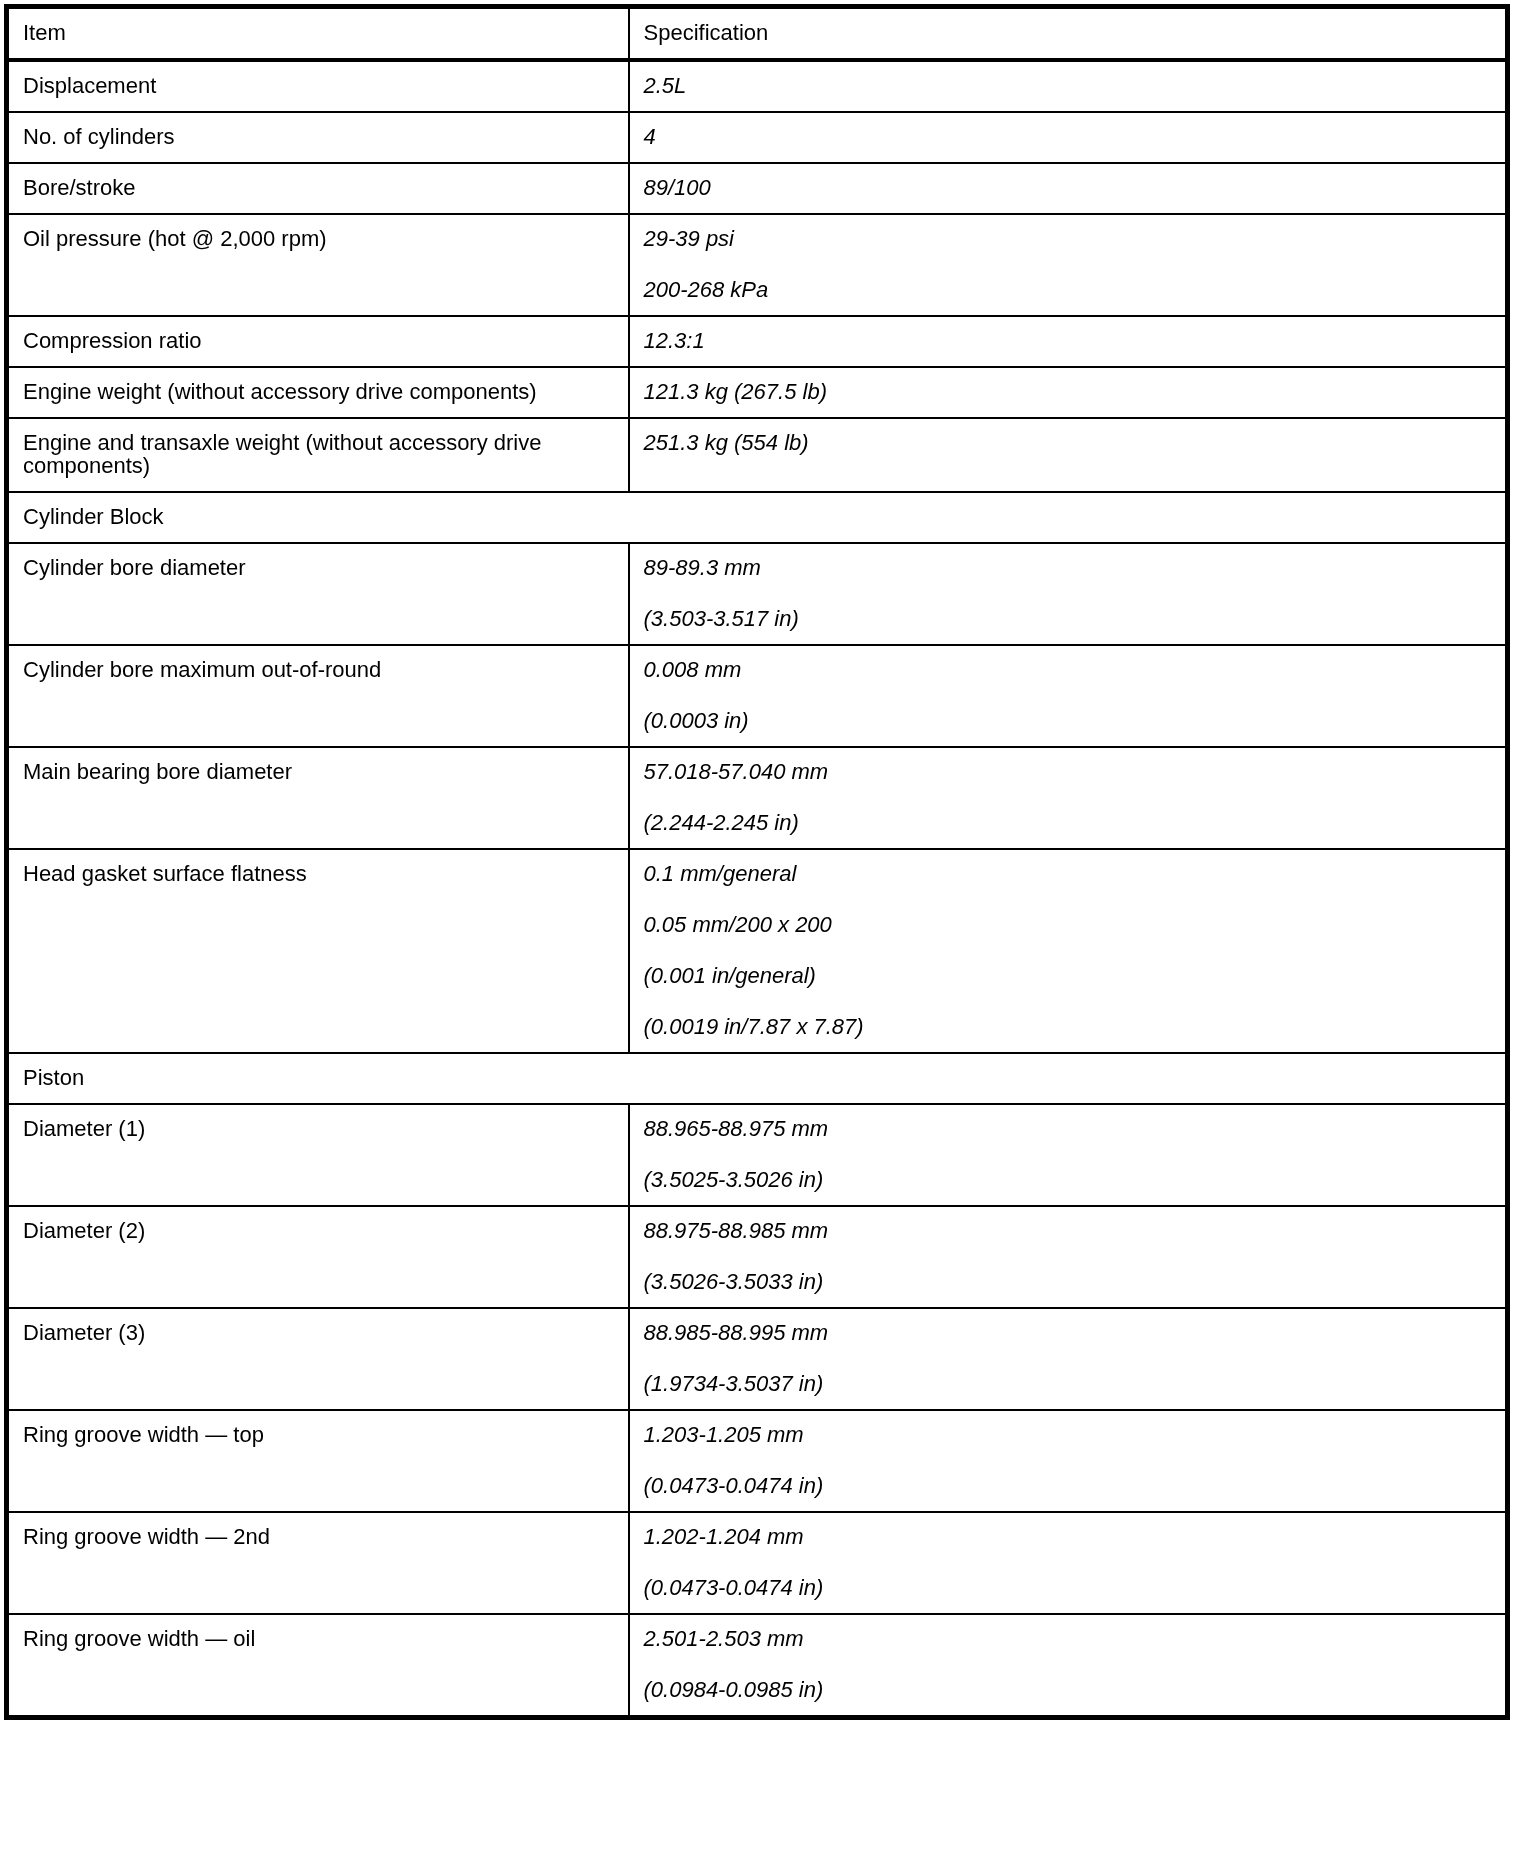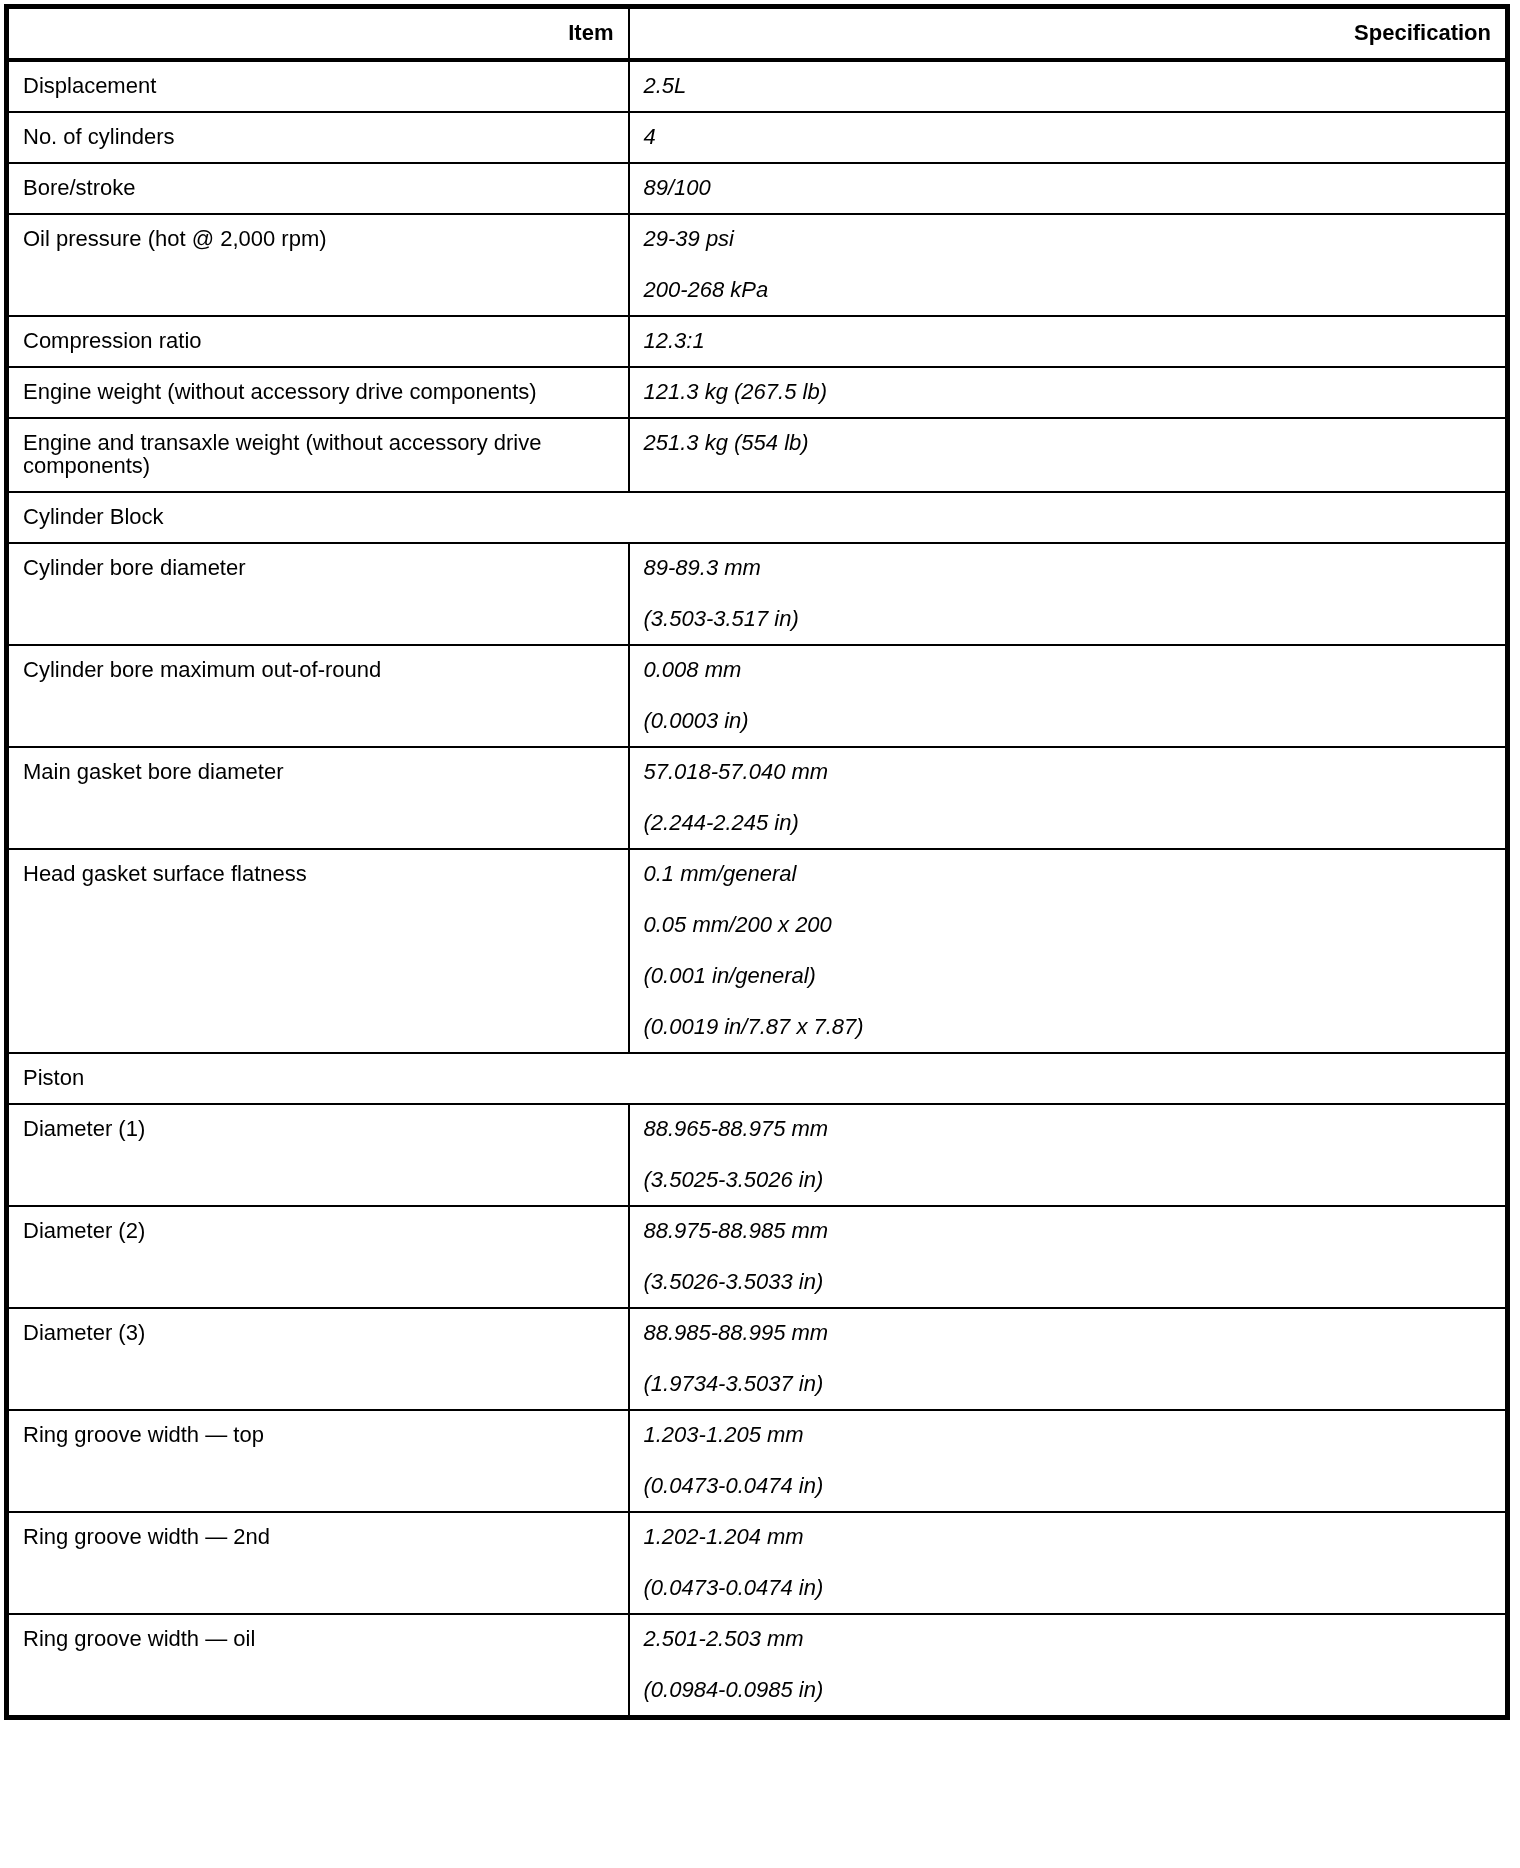--- a/index.html
+++ b/index.html
@@ -31,23 +31,22 @@
   th, td {
     border: 2px solid #000000;
     vertical-align: top;
     text-align: left;
     padding: 12px 14px 14px 14px;
     font-size: 22px;
     line-height: 23px;
     word-wrap: break-word;
   }
   thead th {
-    font-weight: bold;
+    font-weight: normal;
     border-bottom: 4px solid #000000;
-    text-align: right;
   }
   td.section-cell {
     font-weight: normal;
   }
   td.spec-cell p {
     margin: 0 0 28px 0;
     font-style: italic;
   }
   td.spec-cell p:last-child {
     margin-bottom: 0;
@@ -123,21 +122,21 @@
           </td>
         </tr>
         <tr>
           <td class="item-cell">Cylinder bore maximum out-of-round</td>
           <td class="spec-cell">
             <p>0.008 mm</p>
             <p>(0.0003 in)</p>
           </td>
         </tr>
         <tr>
-          <td class="item-cell">Main gasket bore diameter</td>
+          <td class="item-cell">Main bearing bore diameter</td>
           <td class="spec-cell">
             <p>57.018-57.040 mm</p>
             <p>(2.244-2.245 in)</p>
           </td>
         </tr>
         <tr>
           <td class="item-cell">Head gasket surface flatness</td>
           <td class="spec-cell">
             <p>0.1 mm/general</p>
             <p>0.05 mm/200 x 200</p>

